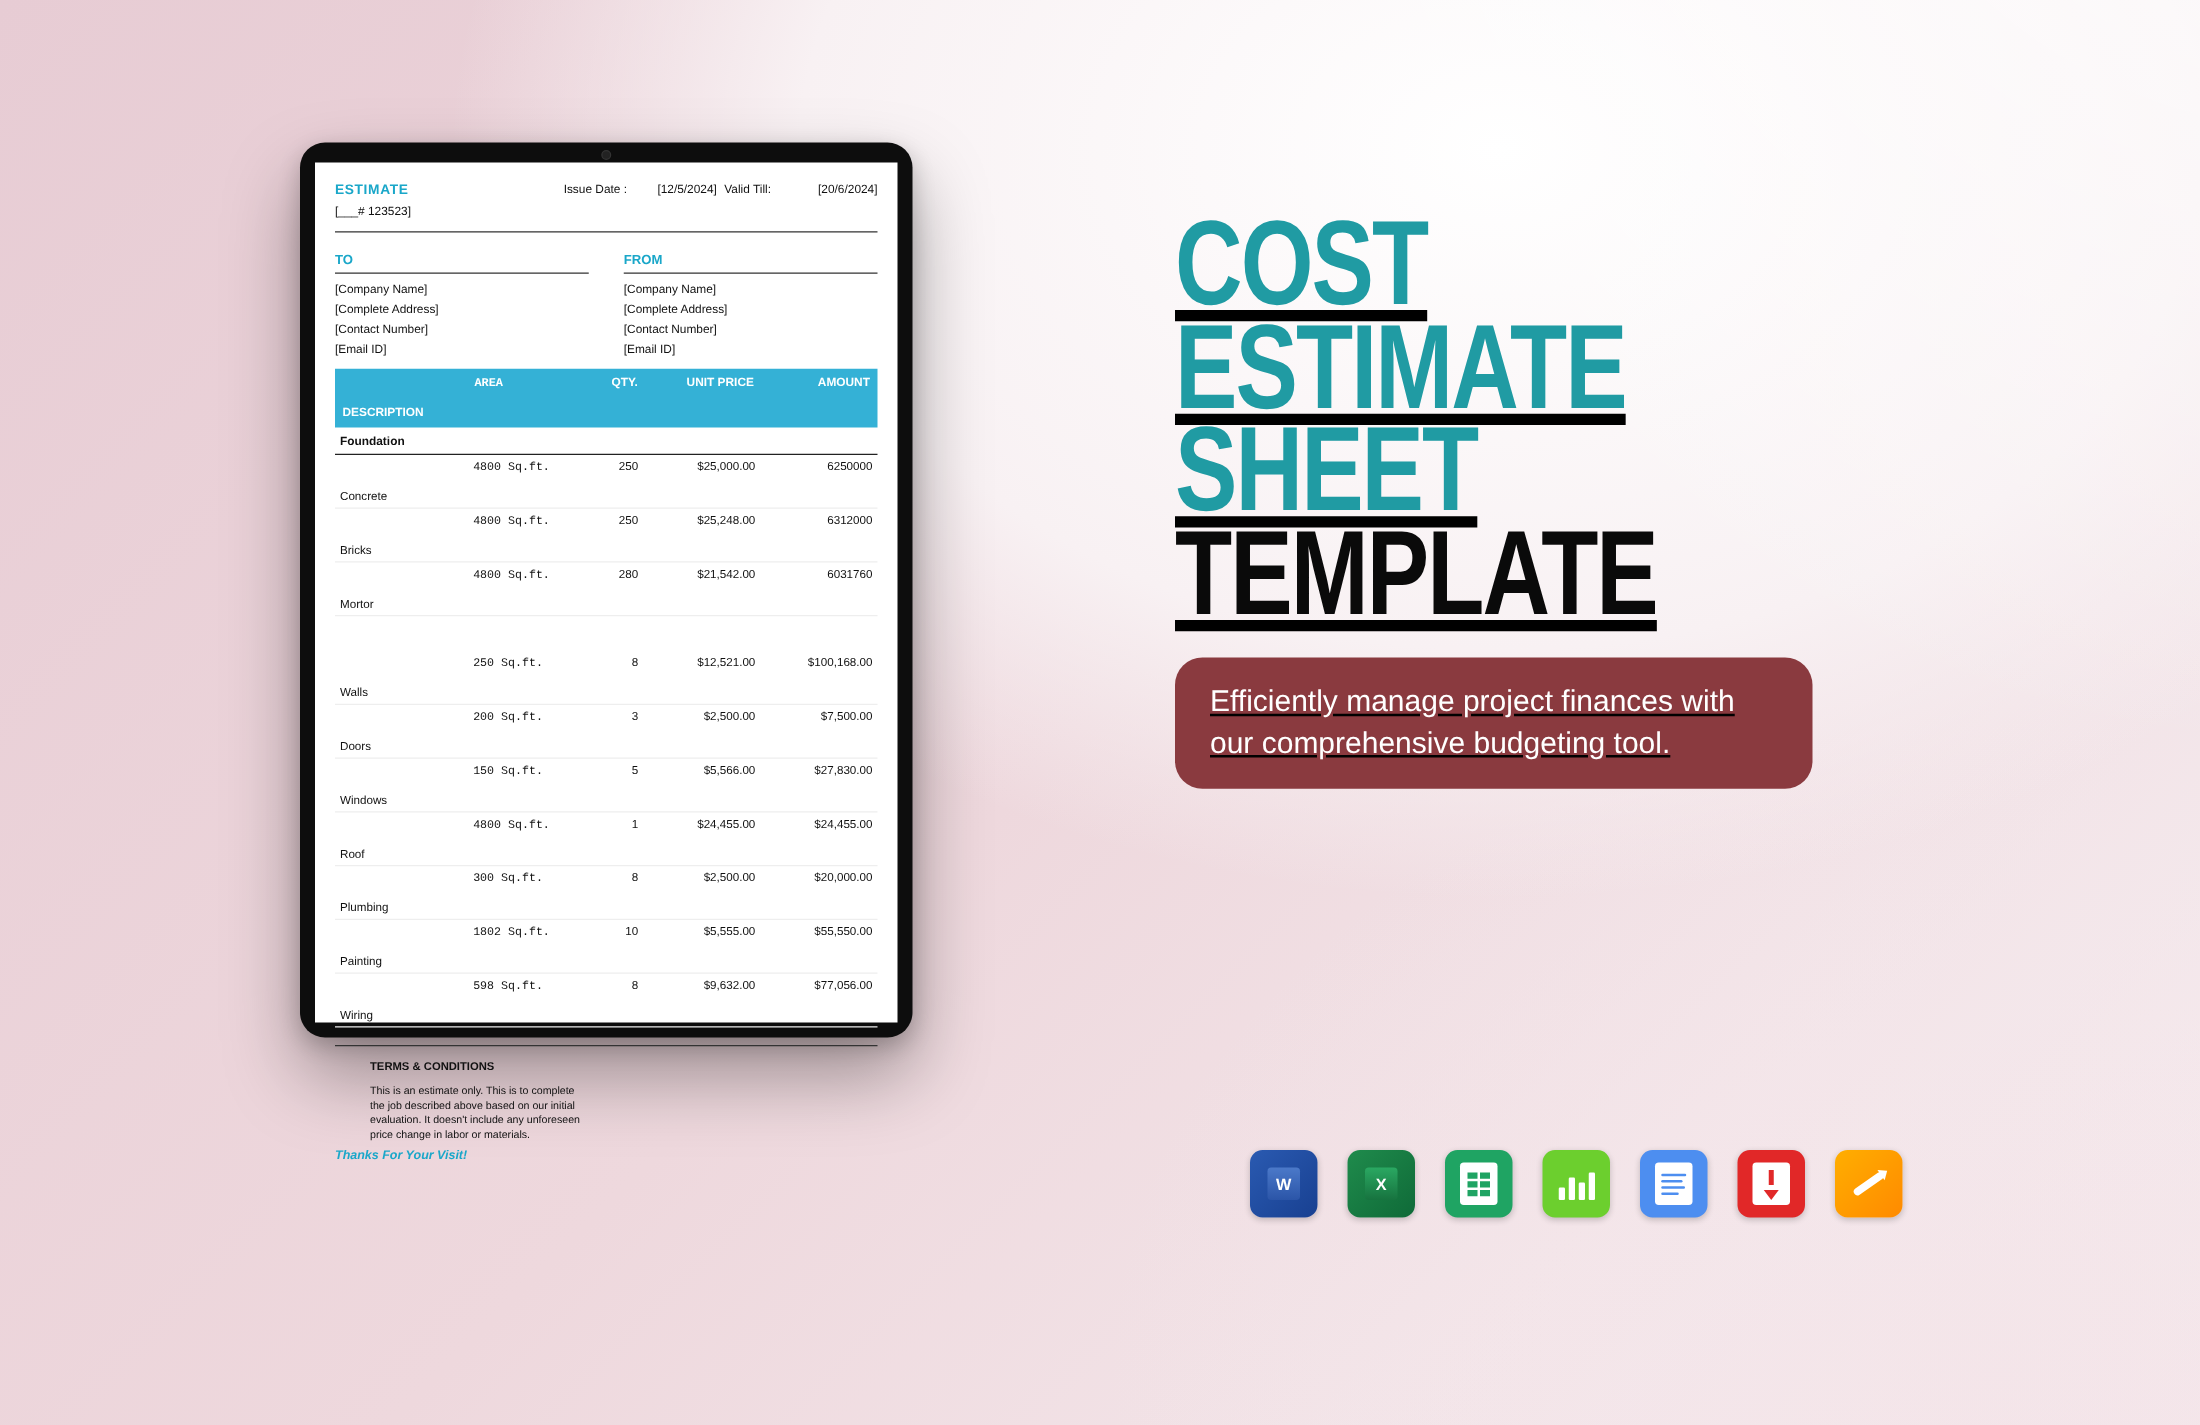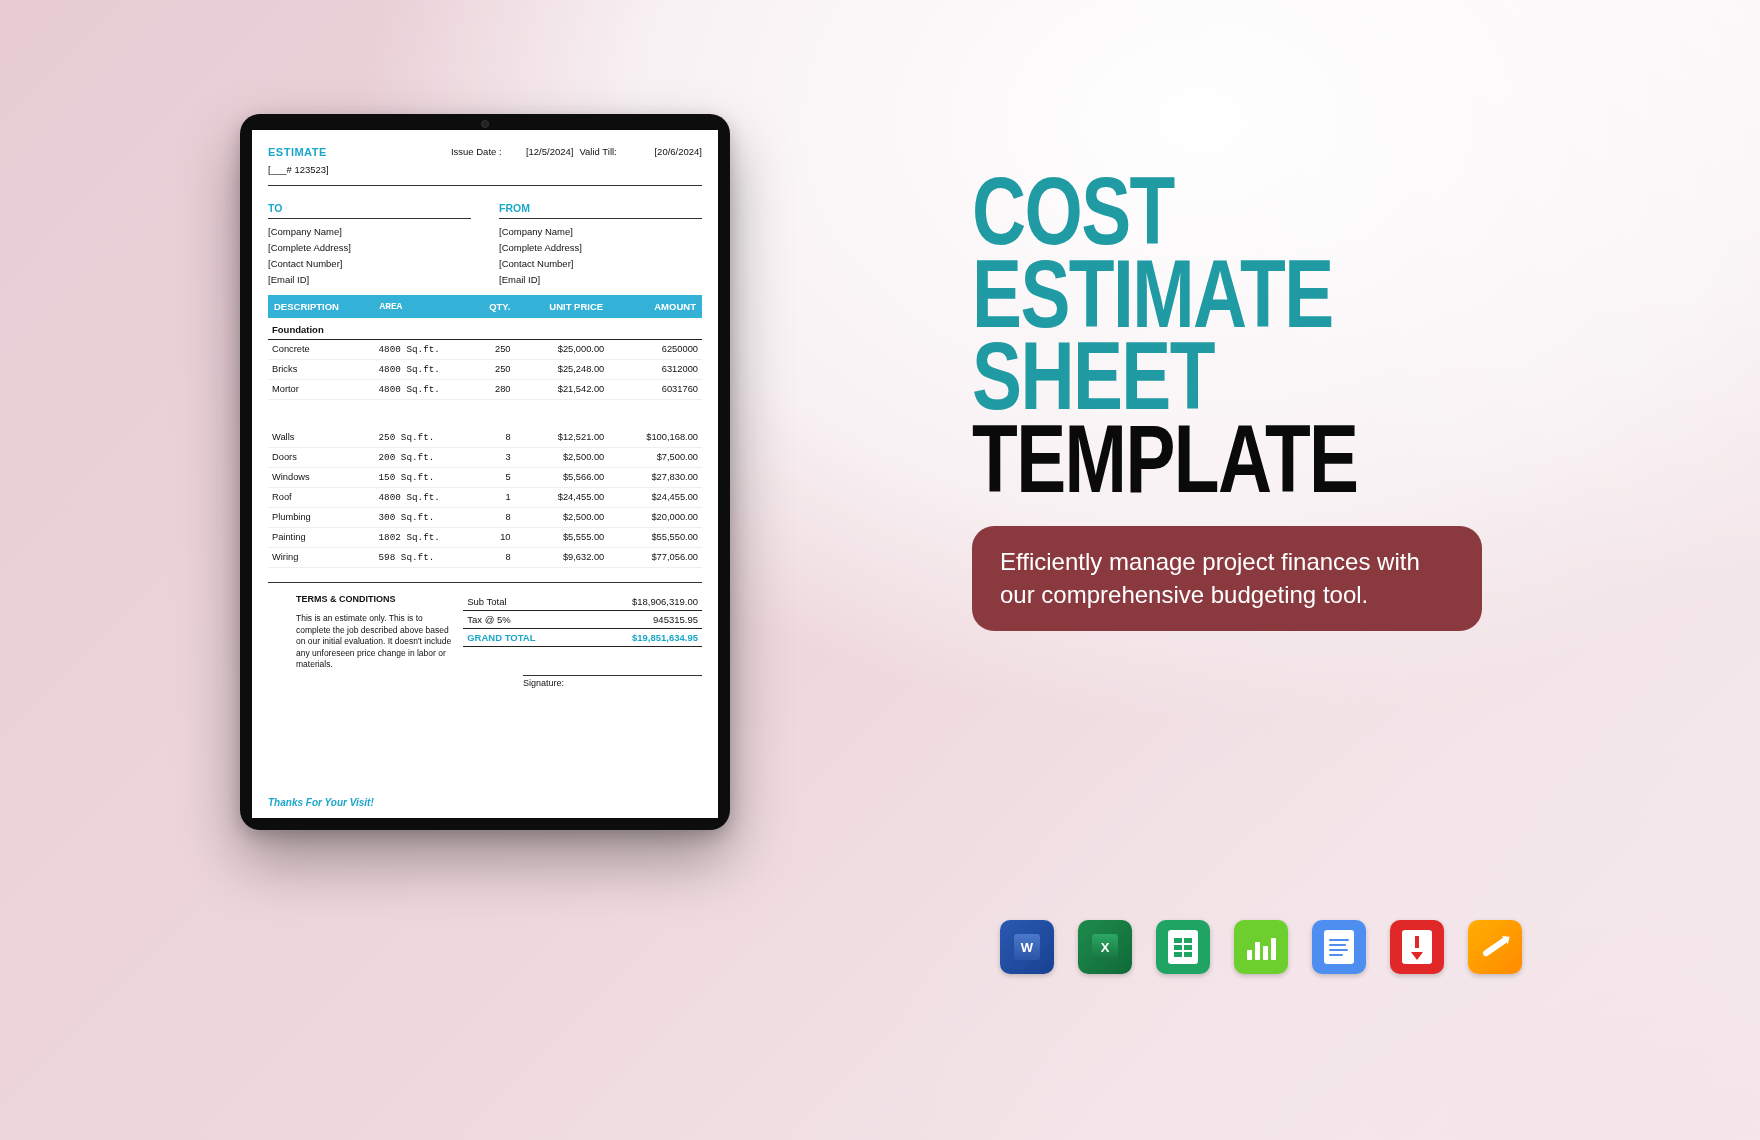--- a/index.html
+++ b/index.html
@@ -75,43 +75,44 @@
   .hdr-left { display:flex; flex-direction:column; gap:6px; }
   .hdr-right { display:flex; flex-direction:row; gap:6px; font-size:9.5px; }
   .est-title { color:#1aa7c9; font-weight:bold; font-size:11px; letter-spacing:0.5px; }
   .kv { display:flex; gap:10px; }
   .kv .k { width:65px; }
   .to-from { display:flex; justify-content:flex-start; gap:28px; padding:8px 0 10px 0; }
   .col { display:flex; flex-direction:column; gap:5px; width:48%; }
   .col-title { color:#1aa7c9; font-weight:bold; font-size:10.5px; border-bottom:1px solid #333; padding-bottom:4px; margin-bottom:2px;}
   .tbl { width:100%; }
   .tbl-head { display:flex; background:#34b1d6; color:#fff; font-weight:bold; font-size:9.5px; padding:6px 6px; }
-  .c-desc { width:25%; }
+  .c-desc { width:25%;margin-top:24px; }
   .c-area { width:20%; text-align:left;font-family:Liberation Mono, monospace; }
   .c-qty  { width:11%; text-align:right; }
   .c-up   { width:22%; text-align:right; }
   .c-amt  { width:22%; text-align:right; }
   .sec-row { font-weight:bold; border-bottom:1px solid #222; padding:6px 4px 4px; }
   .row { display:flex; padding:4px 4px; border-bottom:1px solid #eee; font-size:9.3px; }
   .gap { height: 28px; }
   .totals-wrap { display:flex; margin-top:14px; border-top:1px solid #333; padding-top:10px; gap:8px;}
   .terms { width:40%; font-size:8.5px; line-height:1.35;margin-left:28px; }
   .terms-title { font-weight:bold; font-size:9px; margin-bottom:8px; }
   .totals { width:60%; margin-left:auto; font-size:9.5px; }
   .trow { display:flex; justify-content:space-between; padding:3px 4px; border-bottom:1px solid #222; }
   .trow.grand { color:#1aa7c9; font-weight:bold; }
   .sig { text-align:left; margin-top:28px; font-size:9px; border-top:1px solid #333; padding-top:2px; width:75%; margin-left:auto;}
   .thanks { color:#1aa7c9; font-weight:bold; font-style:italic; font-size:10px; margin-top:auto; padding-top:6px;}
 
   
   .rightcol {
     position:absolute;
-    left: 972px;
+    left: 940px;
     top: 170px;
     width: 700px;
+    text-decoration: underline;
   }
   .bigtitle {
     font-family: Arial, Helvetica, sans-serif;
     text-transform: uppercase;
     font-weight: 900;
     line-height: 0.86;
     letter-spacing: -2px;
     font-stretch: condensed;
   }
   .bigtitle .teal { color:#209ba3; font-size: 96px; display:block; transform: scaleX(0.78); transform-origin: left; }
@@ -302,35 +303,20 @@
             <div class="c-amt">$77,056.00</div>
           </div>
         </div>
     </div>
 
     <div class="totals-wrap">
       <div class="terms">
         <div class="terms-title">TERMS &amp; CONDITIONS</div>
         <div>This is an estimate only. This is to complete the job described above based on our initial evaluation. It doesn't include any unforeseen price change in labor or materials.</div>
       </div>
-      <div class="totals">
-        <div class="trow">
-          <span>Sub Total</span>
-          <span>$18,906,319.00</span>
-        </div>
-        <div class="trow">
-          <span>Tax @ 5%</span>
-          <span>945315.95</span>
-        </div>
-        <div class="trow grand">
-          <span>GRAND TOTAL</span>
-          <span>$19,851,634.95</span>
-        </div>
-        <div class="sig">Signature:</div>
-      </div>
     </div>
 
     <div class="thanks">Thanks For Your Visit!</div>
   </div>
 </div>
 
 <div class="rightcol">
   <div class="bigtitle">
     <span class="teal">COST</span>
     <span class="teal">ESTIMATE</span>

